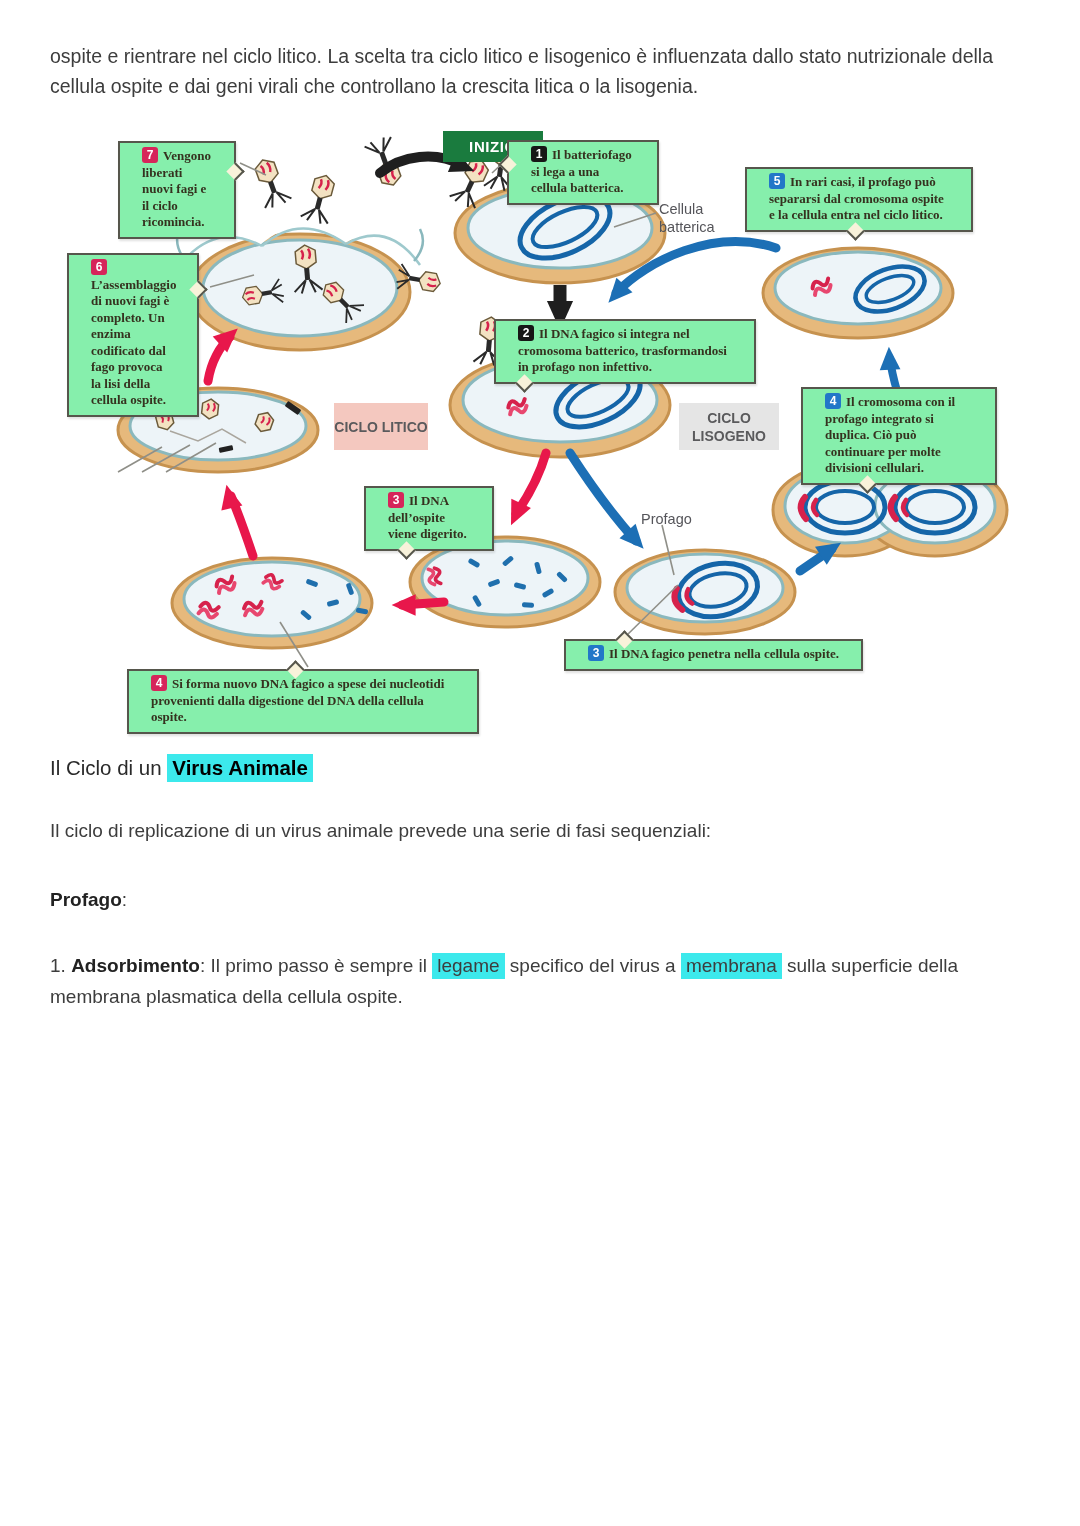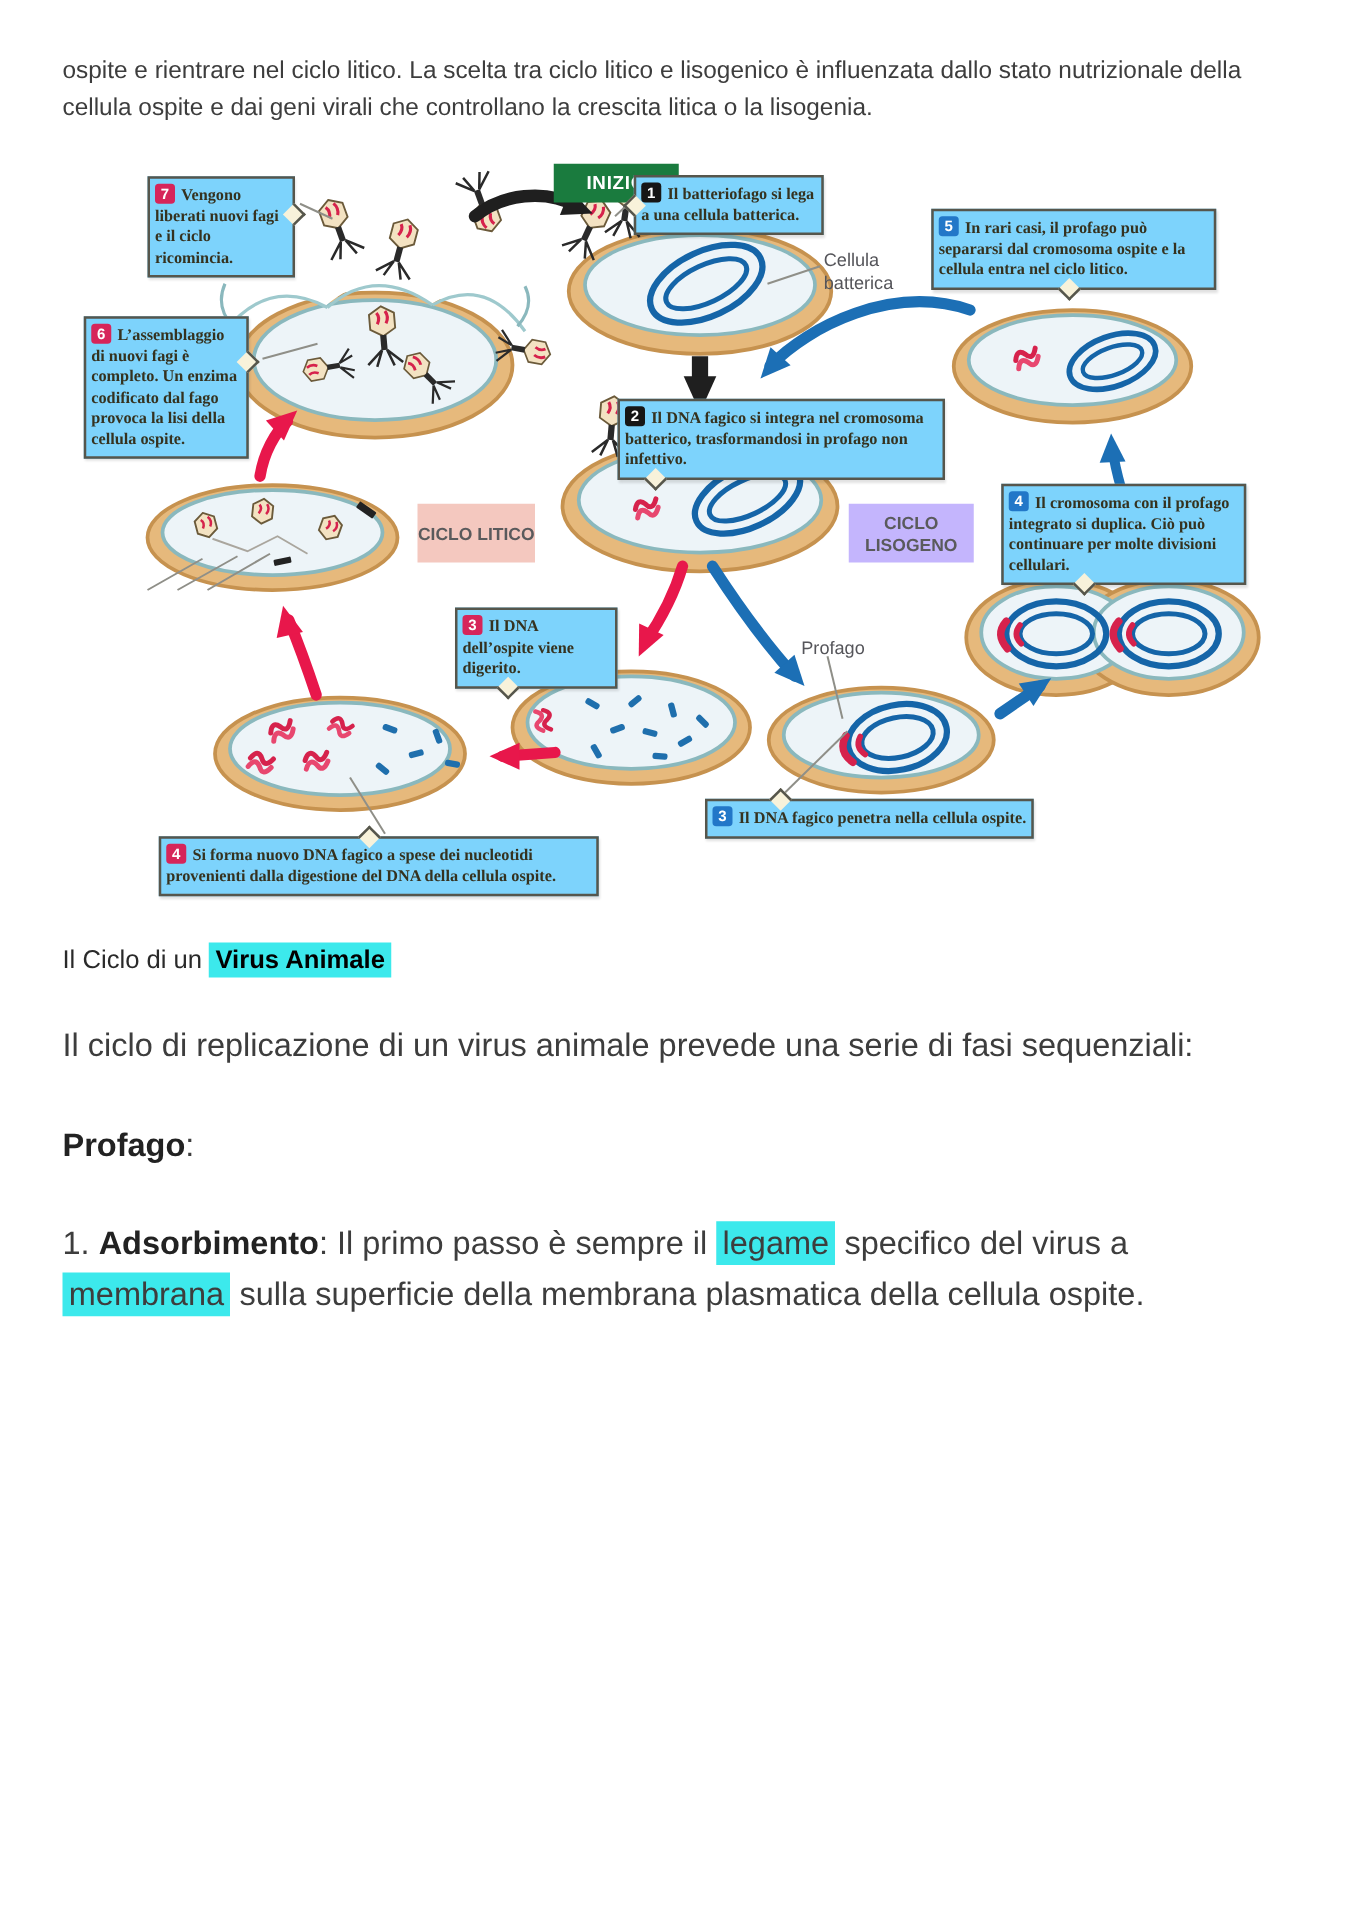--- a/index.html
+++ b/index.html
@@ -9,22 +9,22 @@
     font-family:"Liberation Sans", sans-serif; color:#3d3d3d;
   }
   .content { padding:0 50px; }
   .intro { font-size:19.5px; line-height:1.55; margin:0; padding-top:41px; max-width:965px; }
 
   
   .diagram { position:relative; width:980px; height:615px; margin-top:14px; }
   .diagram svg { position:absolute; left:0; top:0; }
 
   .callout {
-    position:absolute; background:#7dd3fc; border:2px solid #56564c; border-radius:0;
-    padding:4px 4px 6px; font-family:"Liberation Serif", serif; font-size:13px;
+    position:absolute; background:#86efac; border:2px solid #56564c; border-radius:0;
+    padding:4px 22px 6px; font-family:"Liberation Serif", serif; font-size:13px;
     font-weight:bold; line-height:1.27; color:#35321f; box-shadow:1px 2px 2px rgba(0,0,0,.12);
   }
   .callout::after {
     content:""; position:absolute; width:11px; height:11px; background:#f8f2da;
     border-right:2px solid #56564c; border-bottom:2px solid #56564c;
   }
   .badge {
     display:inline-block; min-width:16px; height:16px; line-height:16px; text-align:center;
     color:#fff; font-family:"Liberation Sans", sans-serif; font-size:12px; font-weight:bold;
     border-radius:3px; margin-right:5px; padding:0 2px; vertical-align:1px;
@@ -45,31 +45,31 @@
   .inizio {
     position:absolute; left:393px; top:16px; width:100px; height:31px; background:#1a7b3e;
     color:#fff; font-size:15px; font-weight:bold; letter-spacing:.6px;
     display:flex; align-items:center; justify-content:center;
   }
   .cyc {
     position:absolute; display:flex; align-items:center; justify-content:center; text-align:center;
     font-size:14px; font-weight:bold; line-height:1.3; color:#5a5a5c;
   }
   .cyc-lit { left:284px; top:288px; width:94px; height:47px; background:#f4c8bf; }
-  .cyc-lis { left:629px; top:288px; width:100px; height:47px; background:#c4b5fd; }
+  .cyc-lis { left:629px; top:288px; width:100px; height:47px; background:#e5e5e5; }
 
   .dlabel { position:absolute; font-size:14.5px; color:#55555a; line-height:1.18; }
   .lab-cellula { left:609px; top:86px; width:74px; }
   .lab-profago { left:591px; top:396px; }
 
   
   h2.section-heading { margin:26px 0 0; font-size:20.5px; font-weight:normal; color:#2a2a2a; }
   .hl { background:#3ce9ec; padding:2px 5px 3px; }
   .hl-bold { font-weight:bold; color:#000000; }
-  .para { font-size:26px; line-height:1.6; margin:36px 0 0; max-width:955px; }
+  .para { font-size:19px; line-height:1.6; margin:36px 0 0; max-width:955px; }
   .entrata { margin-top:38px; }
   .b { font-weight:bold; color:#222; }
 </style>
 </head>
 <body>
 
 <div class="content">
 
   <p class="intro">ospite e rientrare nel ciclo litico. La scelta tra ciclo litico e lisogenico è influenzata dallo stato nutrizionale della cellula ospite e dai geni virali che controllano la crescita litica o la lisogenia.</p>
 

